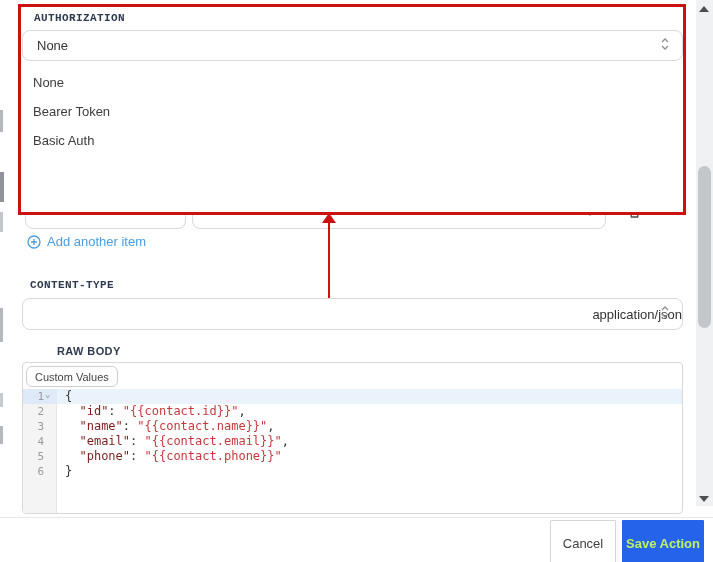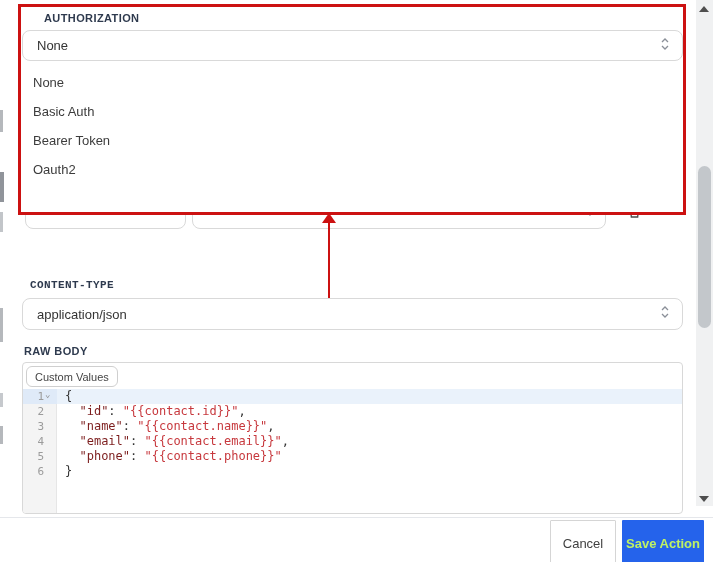--- a/index.html
+++ b/index.html
@@ -20,21 +20,21 @@
   .partial-input { position:absolute; top:198px; height:31px; background:#fff;
     border:1px solid #d9d9d9; border-radius:8px; z-index:1; }
   #param-key-input { left:25px; width:161px; }
   #param-value-input { left:192px; width:414px; }
   #param-chevron { position:absolute; left:584px; top:205px; z-index:1; }
   #param-trash { position:absolute; left:627px; top:202px; z-index:1; }
 
   
   #auth-panel { position:absolute; left:20px; top:6px; width:664px; height:208px; background:#fff; z-index:10; }
   #auth-select { top:24px; } 
-  #auth-panel .field-label { left:24px; top:6px; }
+  #auth-panel .field-label { left:14px; top:6px;font-family:Liberation Mono, monospace; }
   .dd-list { position:absolute; left:0; top:62px; width:100%; }
   .dd-option { height:29px; line-height:29px; padding-left:13px; font-size:13px; color:#3c3c3c; cursor:pointer; }
 
   
   #red-box { position:absolute; left:18px; top:4px; width:668px; height:211px;
     border:3px solid #cc1111; z-index:40; pointer-events:none; }
   #red-arrow-line { position:absolute; left:328px; top:222px; width:2px; height:76px; background:#cc1111; z-index:40; }
   #red-arrow-head { position:absolute; left:322px; top:213px; width:0; height:0; z-index:40;
     border-left:7px solid transparent; border-right:7px solid transparent; border-bottom:10px solid #cc1111; }
 
@@ -110,43 +110,51 @@
       <span class="sel-text">None</span>
       <span class="updown">
         <svg width="10" height="15" viewBox="0 0 10 15">
             <path d="M2 5.5 L5 2.5 L8 5.5" fill="none" stroke="#8a8f98" stroke-width="1.3"></path>
             <path d="M2 9.5 L5 12.5 L8 9.5" fill="none" stroke="#8a8f98" stroke-width="1.3"></path>
           </svg>
       </span>
     </div>
     <div class="dd-list">
         <div class="dd-option">None</div>
+        <div class="dd-option">Bearer Token</div>
         <div class="dd-option">Basic Auth</div>
-        <div class="dd-option">Bearer Token</div>
-        <div class="dd-option">Oauth2</div>
       </div>
   </div>
 
   <div id="red-box"></div>
   <div id="red-arrow-line"></div>
   <div id="red-arrow-head"></div>
 
+  <div id="add-item">
+    <span style="display:flex;">
+      <svg width="14" height="14" viewBox="0 0 14 14">
+          <circle cx="7" cy="7" r="6" fill="none" stroke="#4a9de0" stroke-width="1.3"></circle>
+          <path d="M7 4 V10 M4 7 H10" stroke="#4a9de0" stroke-width="1.3"></path>
+        </svg>
+    </span>
+    <span>Add another item</span>
+  </div>
 
   <div class="field-label" style="left:30px;top:279px;font-family:Liberation Mono, monospace;">CONTENT-TYPE</div>
-  <div class="select-box" style="top:298px;height:32px;">
+  <div class="select-box" style="top:298px;height:32px;text-align:right;">
     <span class="sel-text">application/json</span>
     <span class="updown">
       <svg width="10" height="15" viewBox="0 0 10 15">
           <path d="M2 5.5 L5 2.5 L8 5.5" fill="none" stroke="#8a8f98" stroke-width="1.3"></path>
           <path d="M2 9.5 L5 12.5 L8 9.5" fill="none" stroke="#8a8f98" stroke-width="1.3"></path>
         </svg>
     </span>
   </div>
 
-  <div class="field-label" style="left:12px;top:345px;padding-left:12px;">RAW BODY</div>
+  <div class="field-label" style="left:45px;top:345px;padding-left:12px;">RAW BODY</div>
   <div id="editor">
     <div id="editor-tab">
       <span>Custom Values</span>
     </div>
     <div id="editor-body">
       <div id="gutter-bg"></div>
       <div style="position:relative;">
           <div class="code-line active">
             <span class="ln">1</span>
             <span class="fold">⌄</span>

